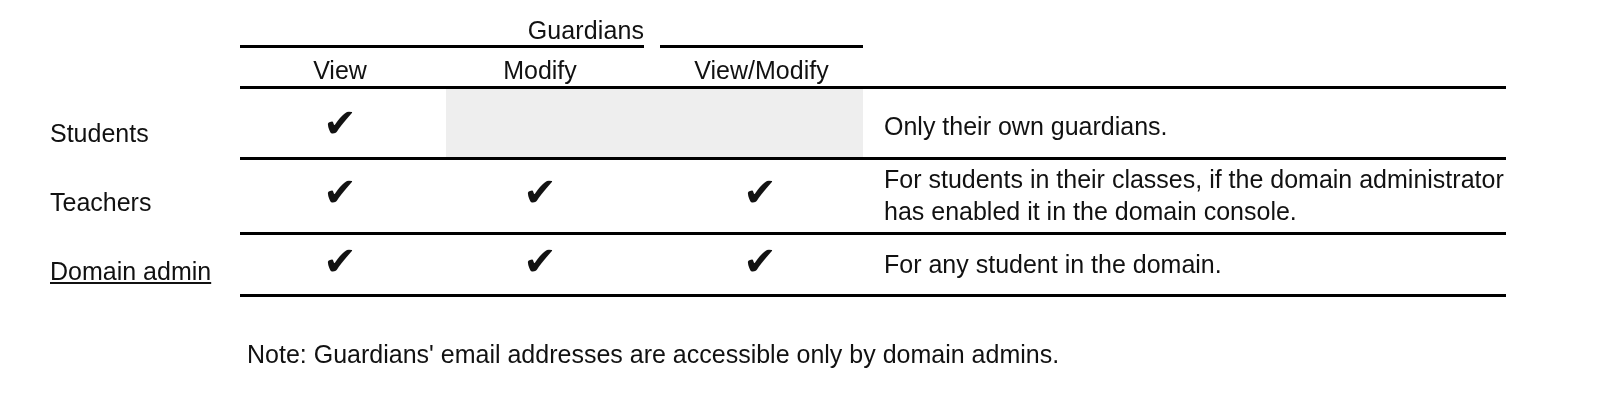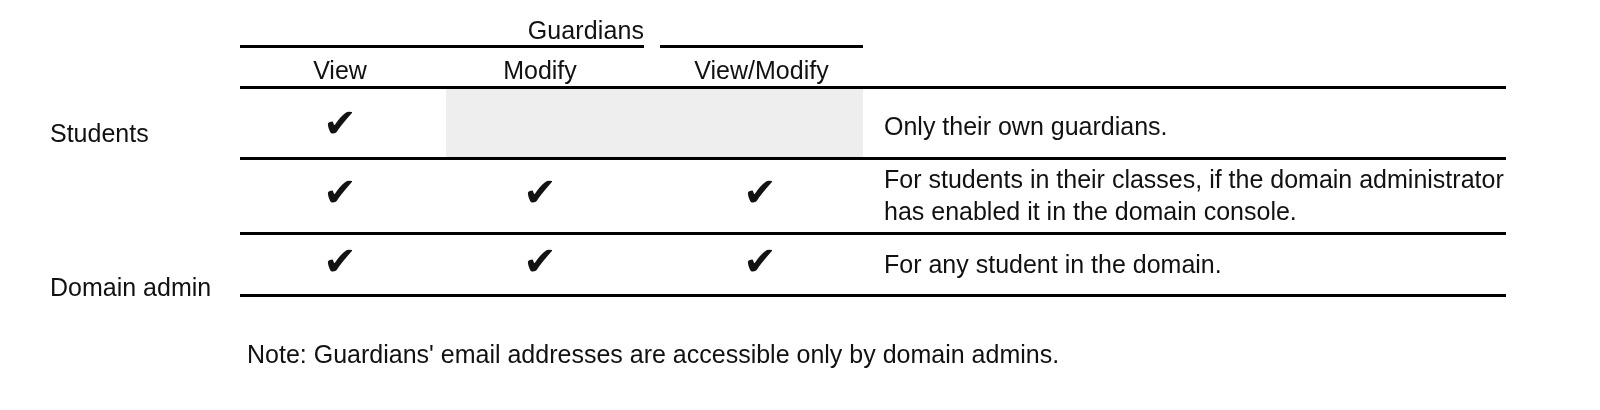--- a/index.html
+++ b/index.html
@@ -93,21 +93,21 @@
     left: 50px;
     width: 185px;
     font-size: 25px;
     line-height: 30px;
     white-space: nowrap;
     text-align: left;
     margin-top: 8px;
   }
   .row-label.r-students { top: 110px; }
   .row-label.r-teachers { top: 179px; }
-  .row-label.r-admin    { top: 264px; }
+  .row-label.r-admin    { top: 248px; text-decoration: underline; }
 
   
   .check {
     position: absolute;
     width: 60px;
     text-align: center;
     font-size: 40px;
     line-height: 40px;
     font-weight: 700;
     color: #121212;
@@ -165,20 +165,21 @@
     <div class="hrule hrule-head"></div>
 
     <div class="shaded-cell"></div>
 
     <div class="row-label r-students">Students</div>
     <div class="check col-view rowy-students">✔</div>
     <div class="desc d-students">Only their own guardians.</div>
 
     <div class="hrule hrule-r1"></div>
 
+    <div class="row-label r-teachers">Teachers</div>
     <div class="check col-view rowy-teachers">✔</div>
     <div class="check col-modify rowy-teachers">✔</div>
     <div class="check col-viewmodify rowy-teachers">✔</div>
     <div class="desc d-teachers">For students in their classes, if the domain administrator has enabled it in the domain console.</div>
 
     <div class="hrule hrule-r2"></div>
 
     <div class="row-label r-admin">Domain admin</div>
     <div class="check col-view rowy-admin">✔</div>
     <div class="check col-modify rowy-admin">✔</div>

